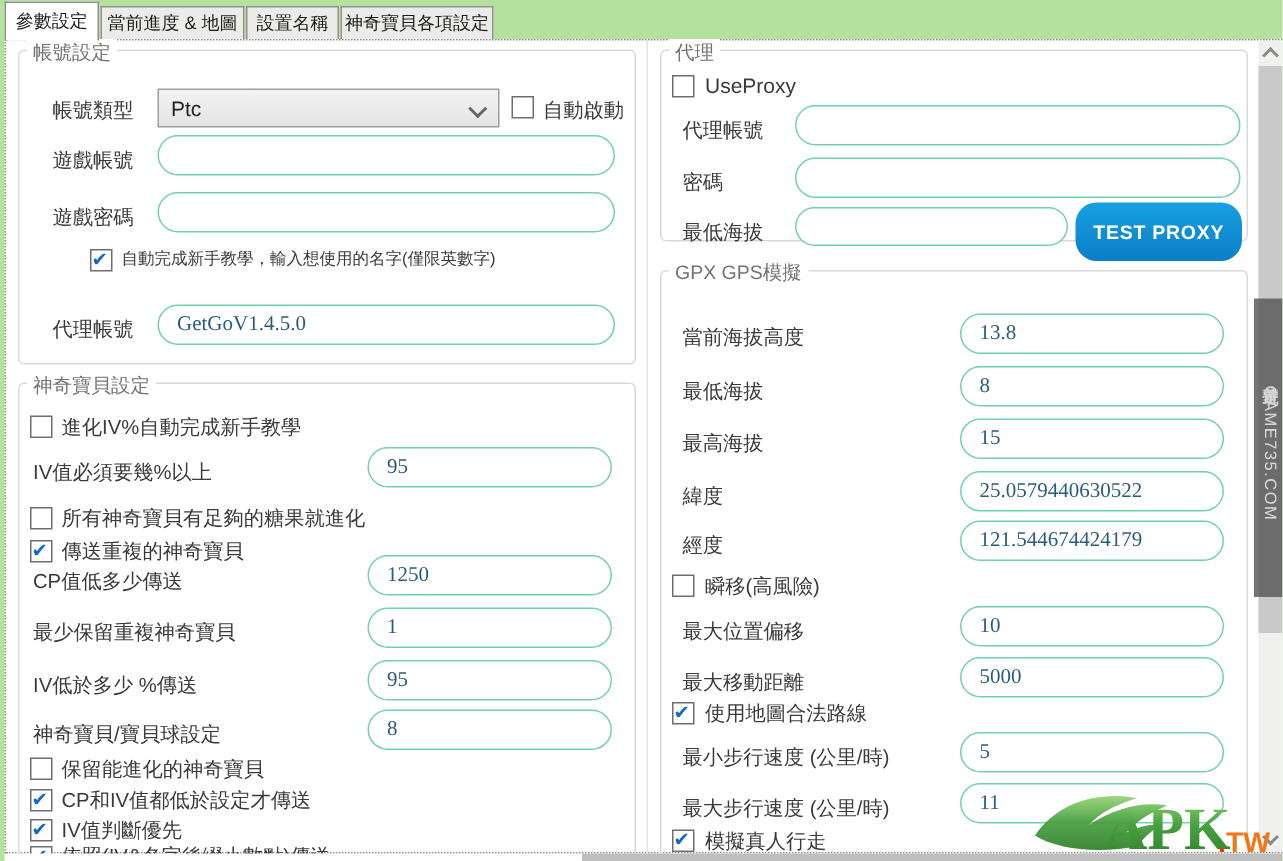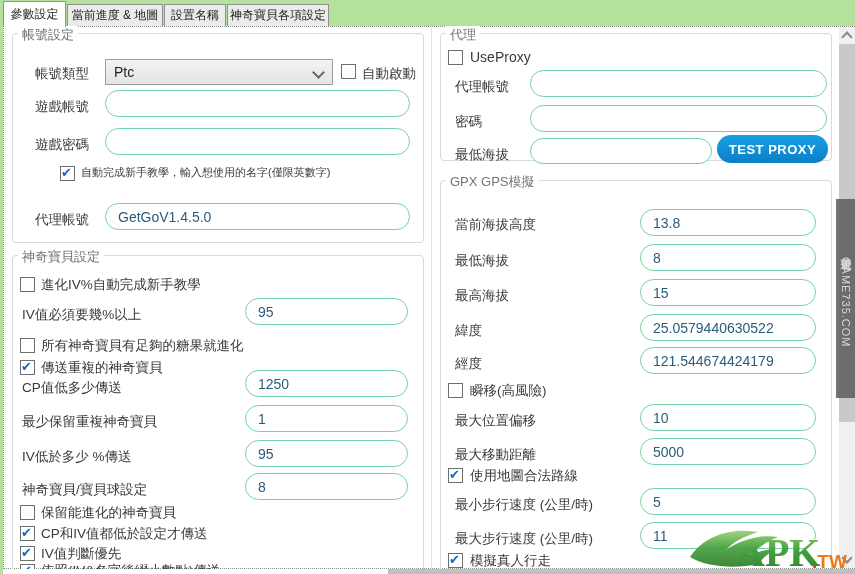--- a/index.html
+++ b/index.html
@@ -16,21 +16,21 @@
   
   .panel{position:absolute;left:3px;top:26px;width:854px;height:543px;background:#ffffff;
          border:1px dotted #8e8e8e;box-sizing:border-box;z-index:0}
   
   .grp{position:absolute;border:1px solid #d9d9d9;border-radius:4px;box-sizing:border-box;z-index:1;background:transparent}
   .grptitle{position:absolute;background:#ffffff;padding:0 4px;font-size:13px;color:#737373;z-index:2;white-space:nowrap}
   
   .lbl{position:absolute;font-size:13.5px;color:#3a3a3a;white-space:nowrap;z-index:2}
   
   .inp{position:absolute;background:#fff;border:1.6px solid #72d1ae;border-radius:14px;height:27px;
-       font-family:Liberation Sans, sans-serif;
+       font-family:Liberation Serif, serif;
        font-size:14px;color:#2a5d7c;padding:0 12px;box-sizing:border-box;outline:none;z-index:2}
   
   .cb{position:absolute;width:15px;height:15px;background:#fff;border:1px solid #6e6e6e;box-sizing:border-box;z-index:2}
   .cb.checked::after{content:"\2714";position:absolute;left:0px;top:-2px;font-size:13px;color:#1068c8}
   
   .dd{position:absolute;left:105px;top:59px;width:228px;height:26px;background:linear-gradient(#f3f3f3,#e4e4e4);
       border:1px solid #999ea5;box-sizing:border-box;display:flex;align-items:center;font-size:14px;color:#222;
       padding-left:8px;z-index:2}
   .dd .chev{position:absolute;right:9px;top:8px;width:7px;height:7px;border-left:2px solid #666;border-top:2px solid #666;
       transform:rotate(225deg)}
@@ -146,21 +146,21 @@
 <div class="lbl" style="left:470px;top:49px;font-size:14px">UseProxy</div>
 
 <div class="lbl" style="left:455px;top:78px">代理帳號</div>
 <input class="inp" style="left: 530px; top: 70px; width: 297px;" value="">
 
 <div class="lbl" style="left:455px;top:113px">密碼</div>
 <input class="inp" style="left: 530px; top: 105px; width: 297px;" value="">
 
 <div class="lbl" style="left:455px;top:146px">最低海拔</div>
 <input class="inp" style="left: 530px; top: 138px; width: 182px; height: 26px;" value="">
-<button class="btn-blue" style="left:717px;top:135px;width:111px;height:28px">TEST PROXY</button>
+<button class="btn-blue" style="left:717px;top:135px;width:111px;height:39px">TEST PROXY</button>
 
 <div class="grp" style="left:440px;top:180px;width:392px;height:405px"></div>
 <div class="grptitle" style="left:446px;top:173px">GPX GPS模擬</div>
 
 <div class="lbl" style="left:455px;top:216px">當前海拔高度</div>
 <input class="inp" style="left: 640px; top: 209px; width: 176px;" value="13.8">
 
 <div class="lbl" style="left:455px;top:252px">最低海拔</div>
 <input class="inp" style="left: 640px; top: 244px; width: 176px;" value="8">
 

